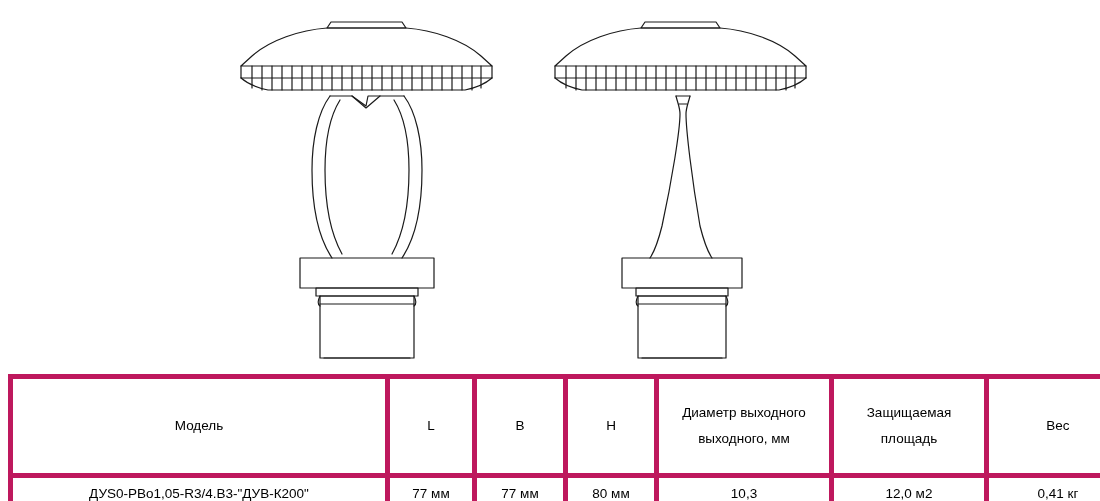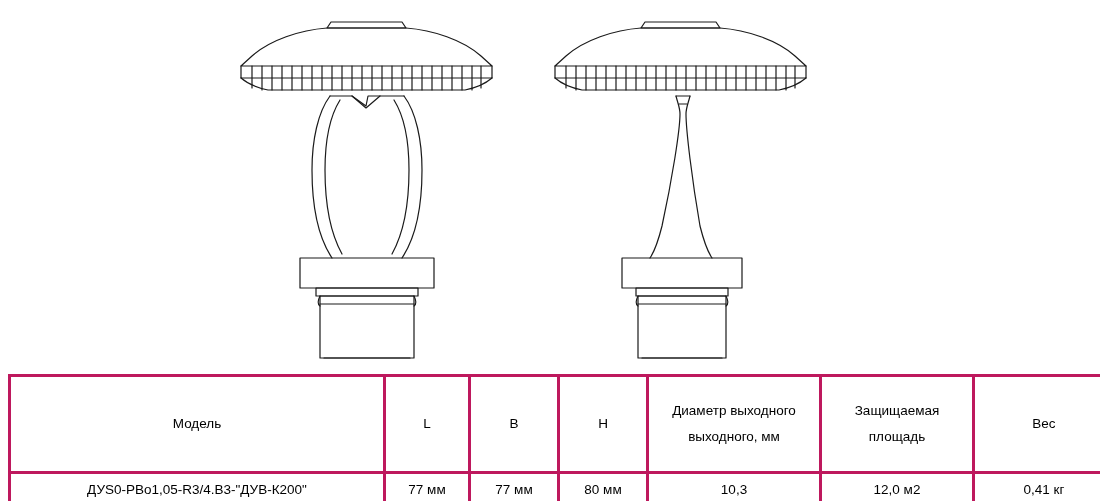--- a/index.html
+++ b/index.html
@@ -36,21 +36,21 @@
     top: 374px;
     width: 1084px;
   }
   table.spec {
     border-collapse: collapse;
     width: 1084px;
     table-layout: fixed;
     font-size: 13px;
   }
   table.spec th, table.spec td {
-    border: 3px solid #be185d;
+    border: 5px solid #be185d;
     text-align: center;
     vertical-align: middle;
     font-weight: normal;
     padding: 0;
   }
   table.spec thead th {
     height: 94px;
     line-height: 26px;
     font-size: 13.5px;
   }

